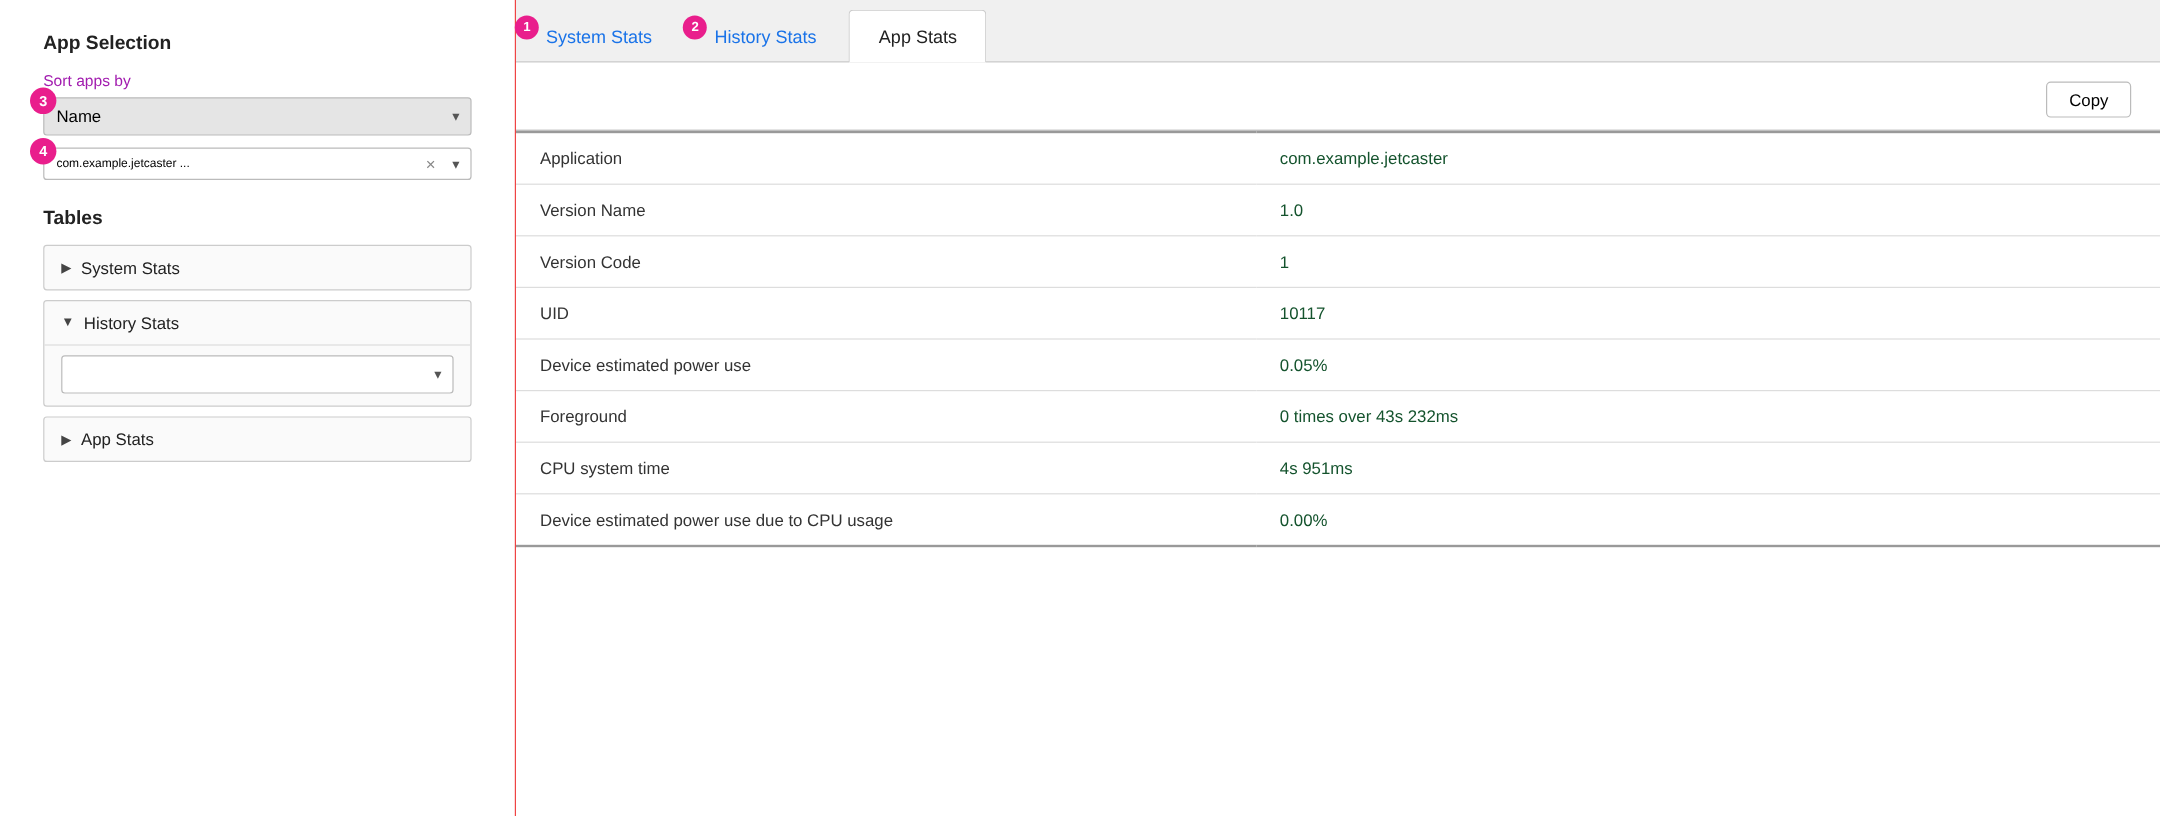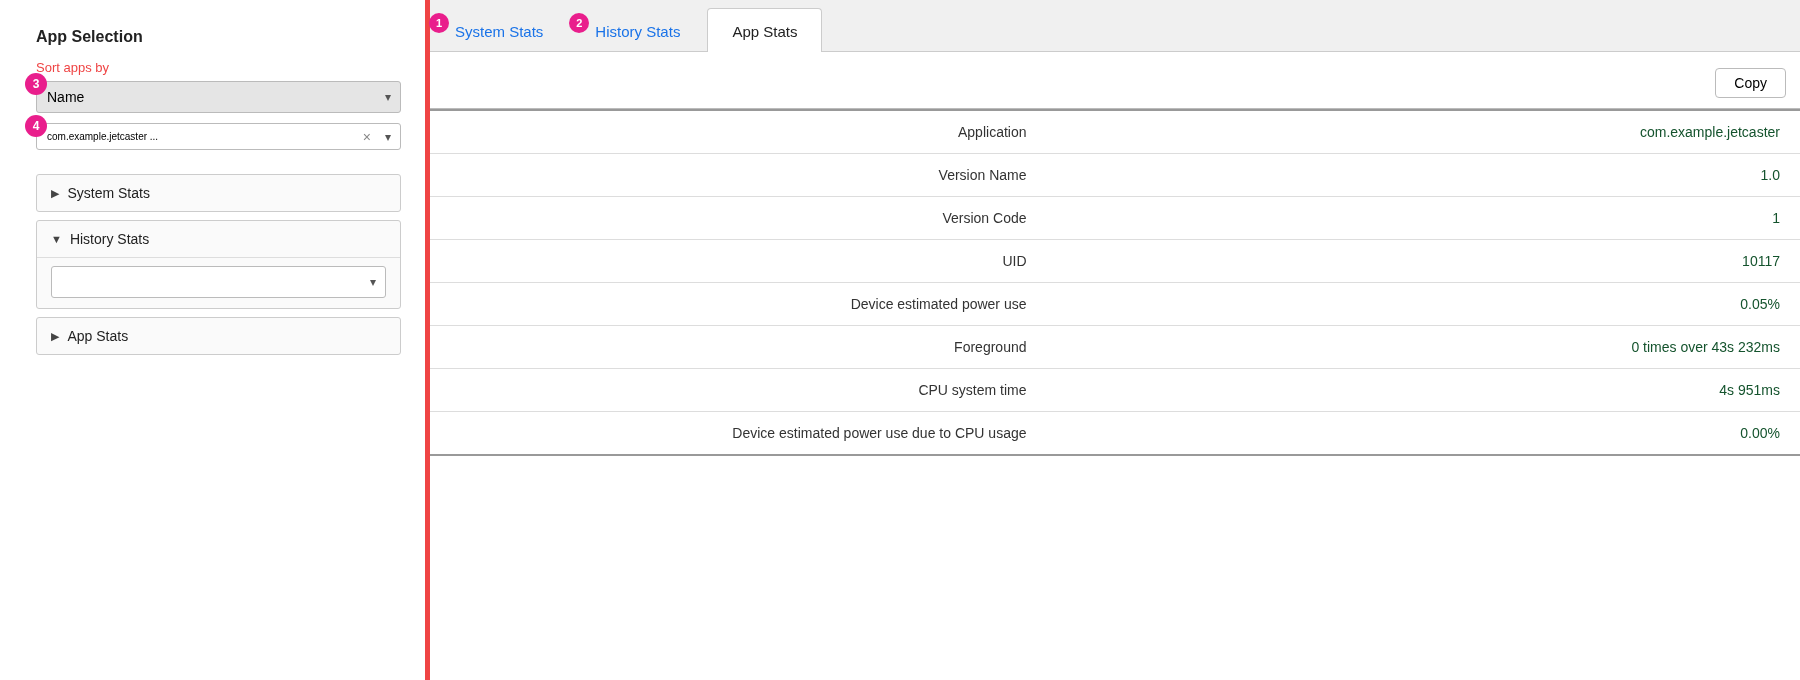--- a/index.html
+++ b/index.html
@@ -13,32 +13,32 @@
       display: flex;
       width: 1800px;
       min-height: 680px;
       background: #fff;
     }
 
     
     .sidebar {
       width: 430px;
       min-width: 430px;
-      padding: 28px 24px 20px 36px;
-      background: #fff;
-      border-right: 5px solid #ef4444;
+      padding: 28px 36px 20px 36px;
+      background: #fff;
+      border-right: 1px solid #ef4444;
     }
     .sidebar-title {
       font-weight: 700;
       font-size: 16px;
       margin-bottom: 14px;
     }
     .sort-label {
       font-size: 13px;
-      color: #ef4444;
+      color: #a21caf;
       margin-bottom: 6px;
     }
     .select-wrapper {
       position: relative;
       margin-bottom: 10px;
     }
     .select-wrapper select {
       width: 100%;
       padding: 7px 30px 7px 10px;
       border: 1px solid #bbb;
@@ -213,37 +213,36 @@
 
     
     .content {
       flex: 1;
       background: #fff;
       padding: 0;
     }
     .copy-bar {
       display: flex;
       justify-content: flex-end;
-      padding: 16px 14px 10px 24px;
+      padding: 16px 24px 10px 24px;
       border-bottom: 1px solid #bbb;
     }
     .copy-button {
       padding: 6px 18px;
       border: 1px solid #bbb;
       border-radius: 4px;
       background: #fff;
       font-size: 14px;
       cursor: pointer;
     }
 
     
     .stats-table {
       width: 100%;
       border-collapse: collapse;
-      text-align: right;
     }
     .stats-table tr {
       border-bottom: 1px solid #ddd;
     }
     .stats-table tr:last-child {
       border-bottom: 2px solid #999;
     }
     .stats-table td {
       padding: 13px 20px 13px 20px;
       font-size: 14px;
@@ -283,20 +282,21 @@
       <div class="badge">4</div>
       <div class="app-select-wrapper">
         <select>
           <option>com.example.jetcaster ...</option>
         </select>
         <span class="x-btn">×</span>
         <span class="chevron">▾</span>
       </div>
     </div>
 
+    <div class="tables-title">Tables</div>
 
     <div class="table-item">
       <div class="table-item-header">
         <span class="arrow">▶</span>
         <span>System Stats</span>
       </div>
     </div>
 
     <div class="table-item">
       <div class="table-item-header">

